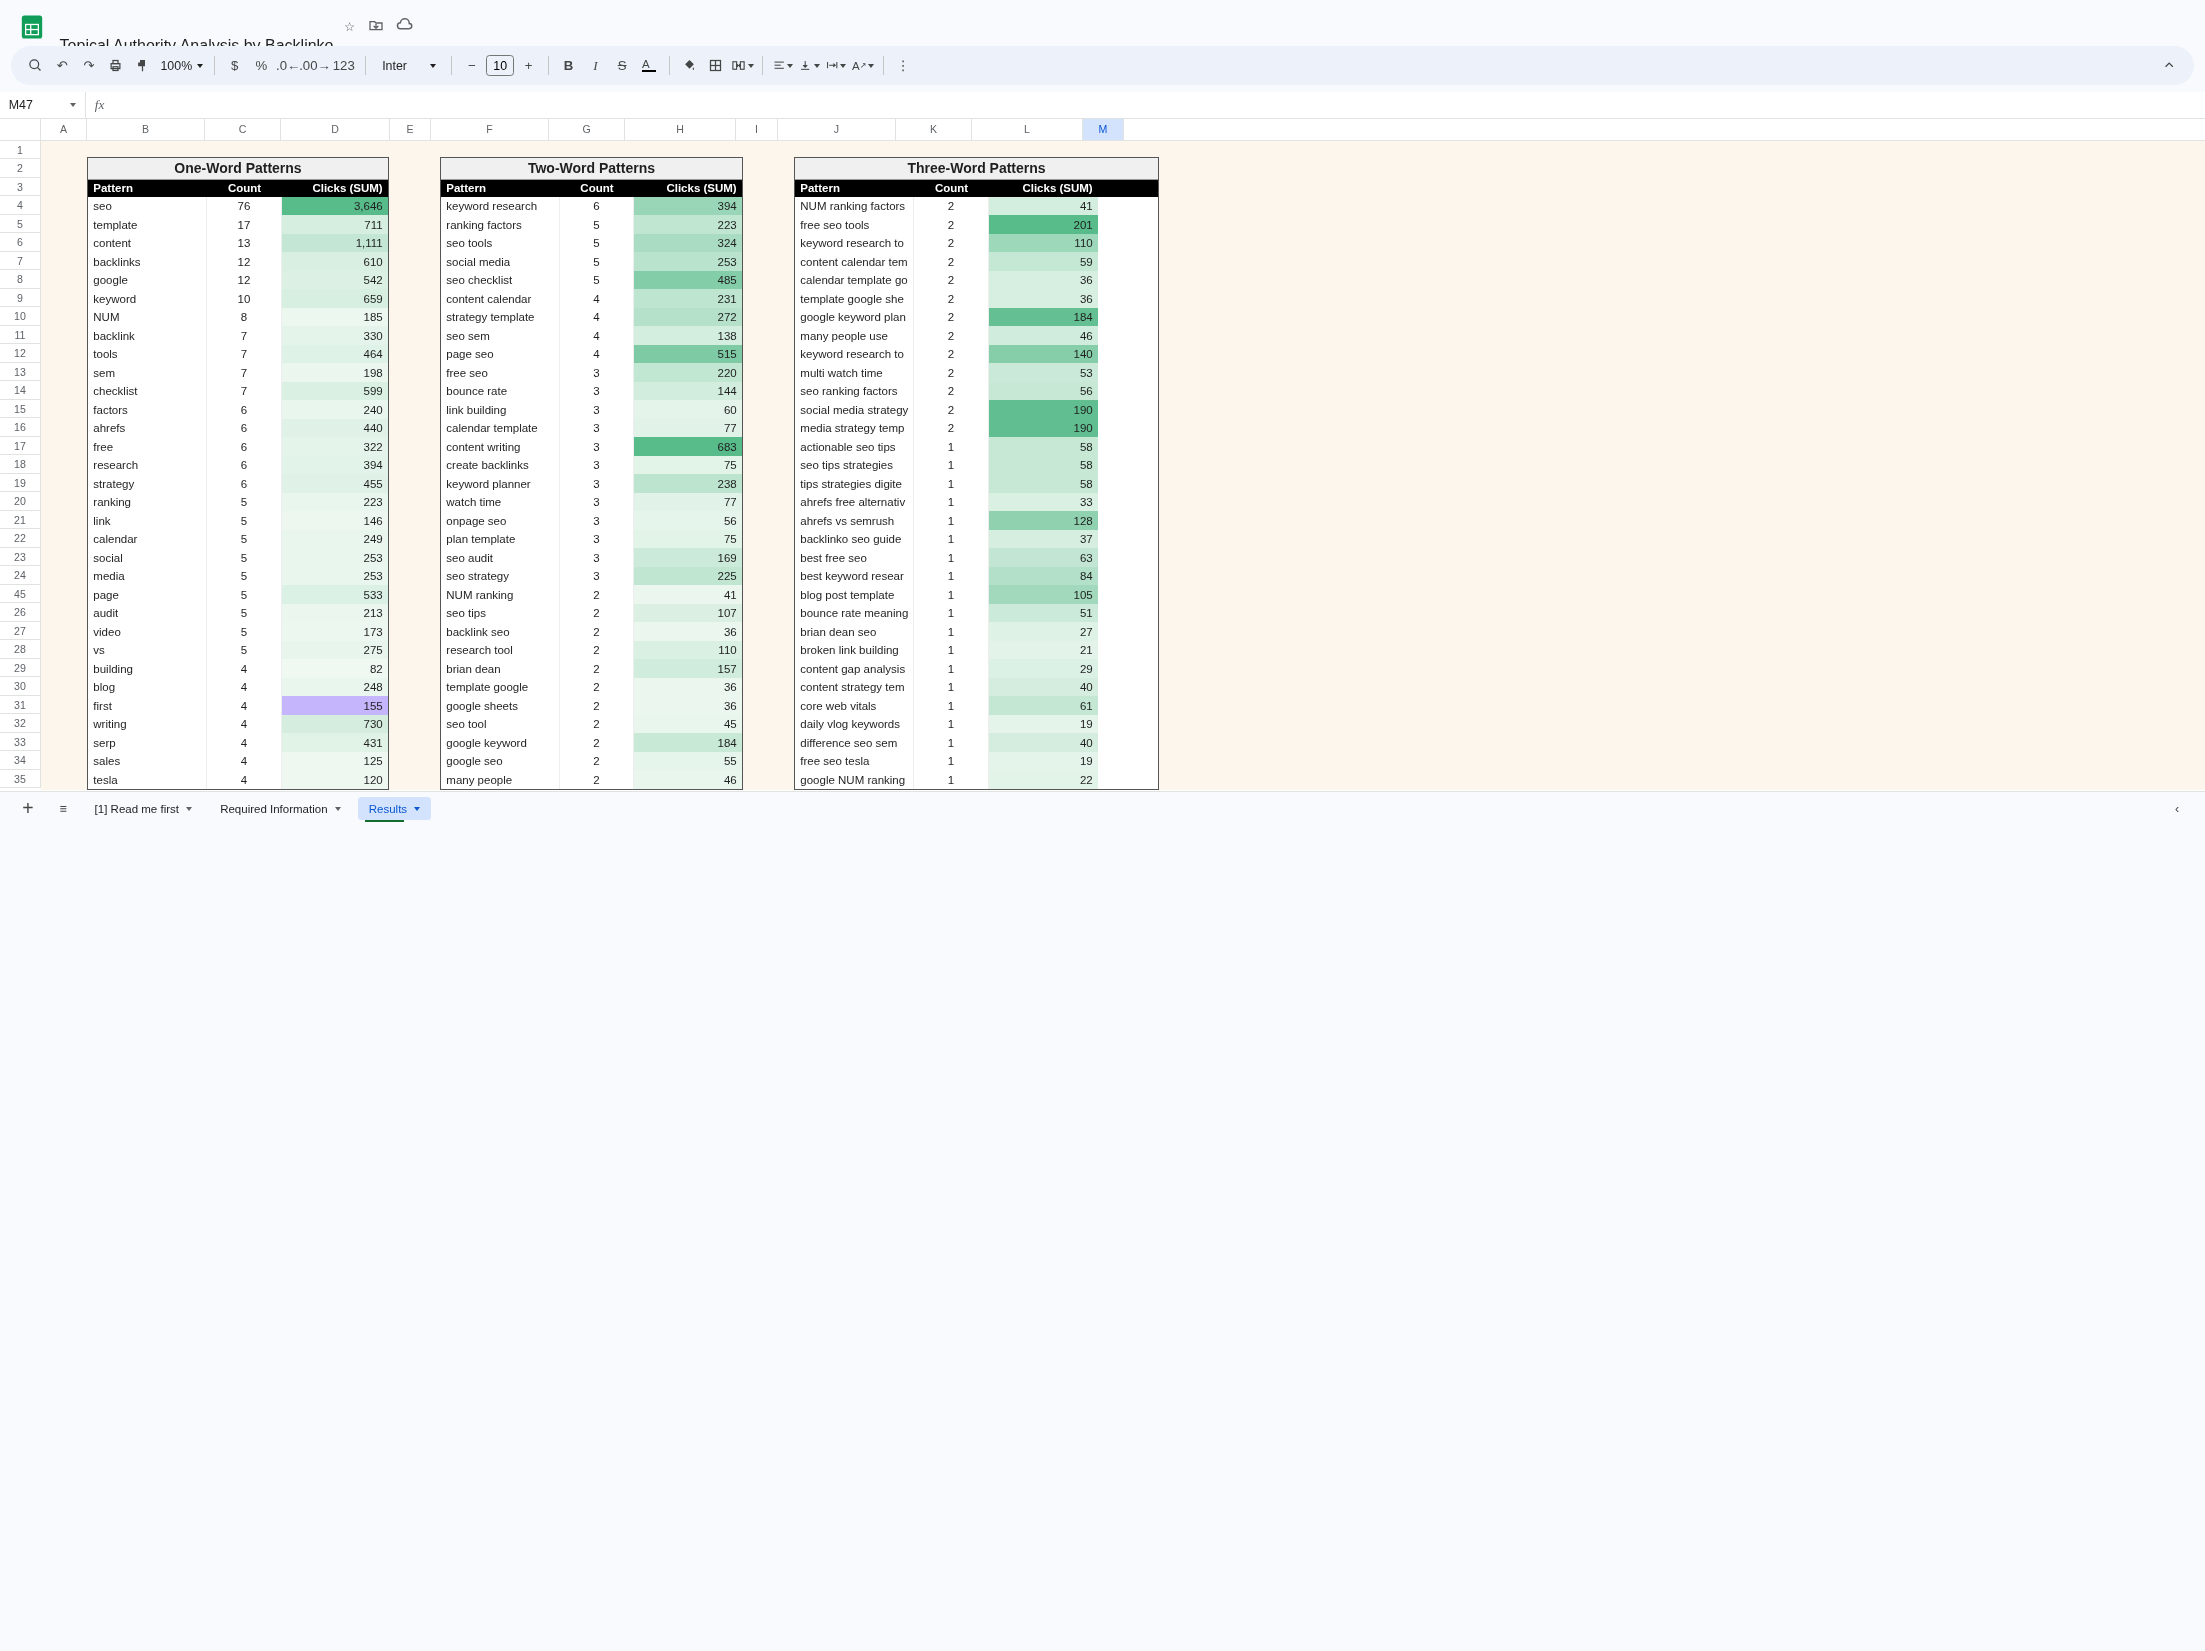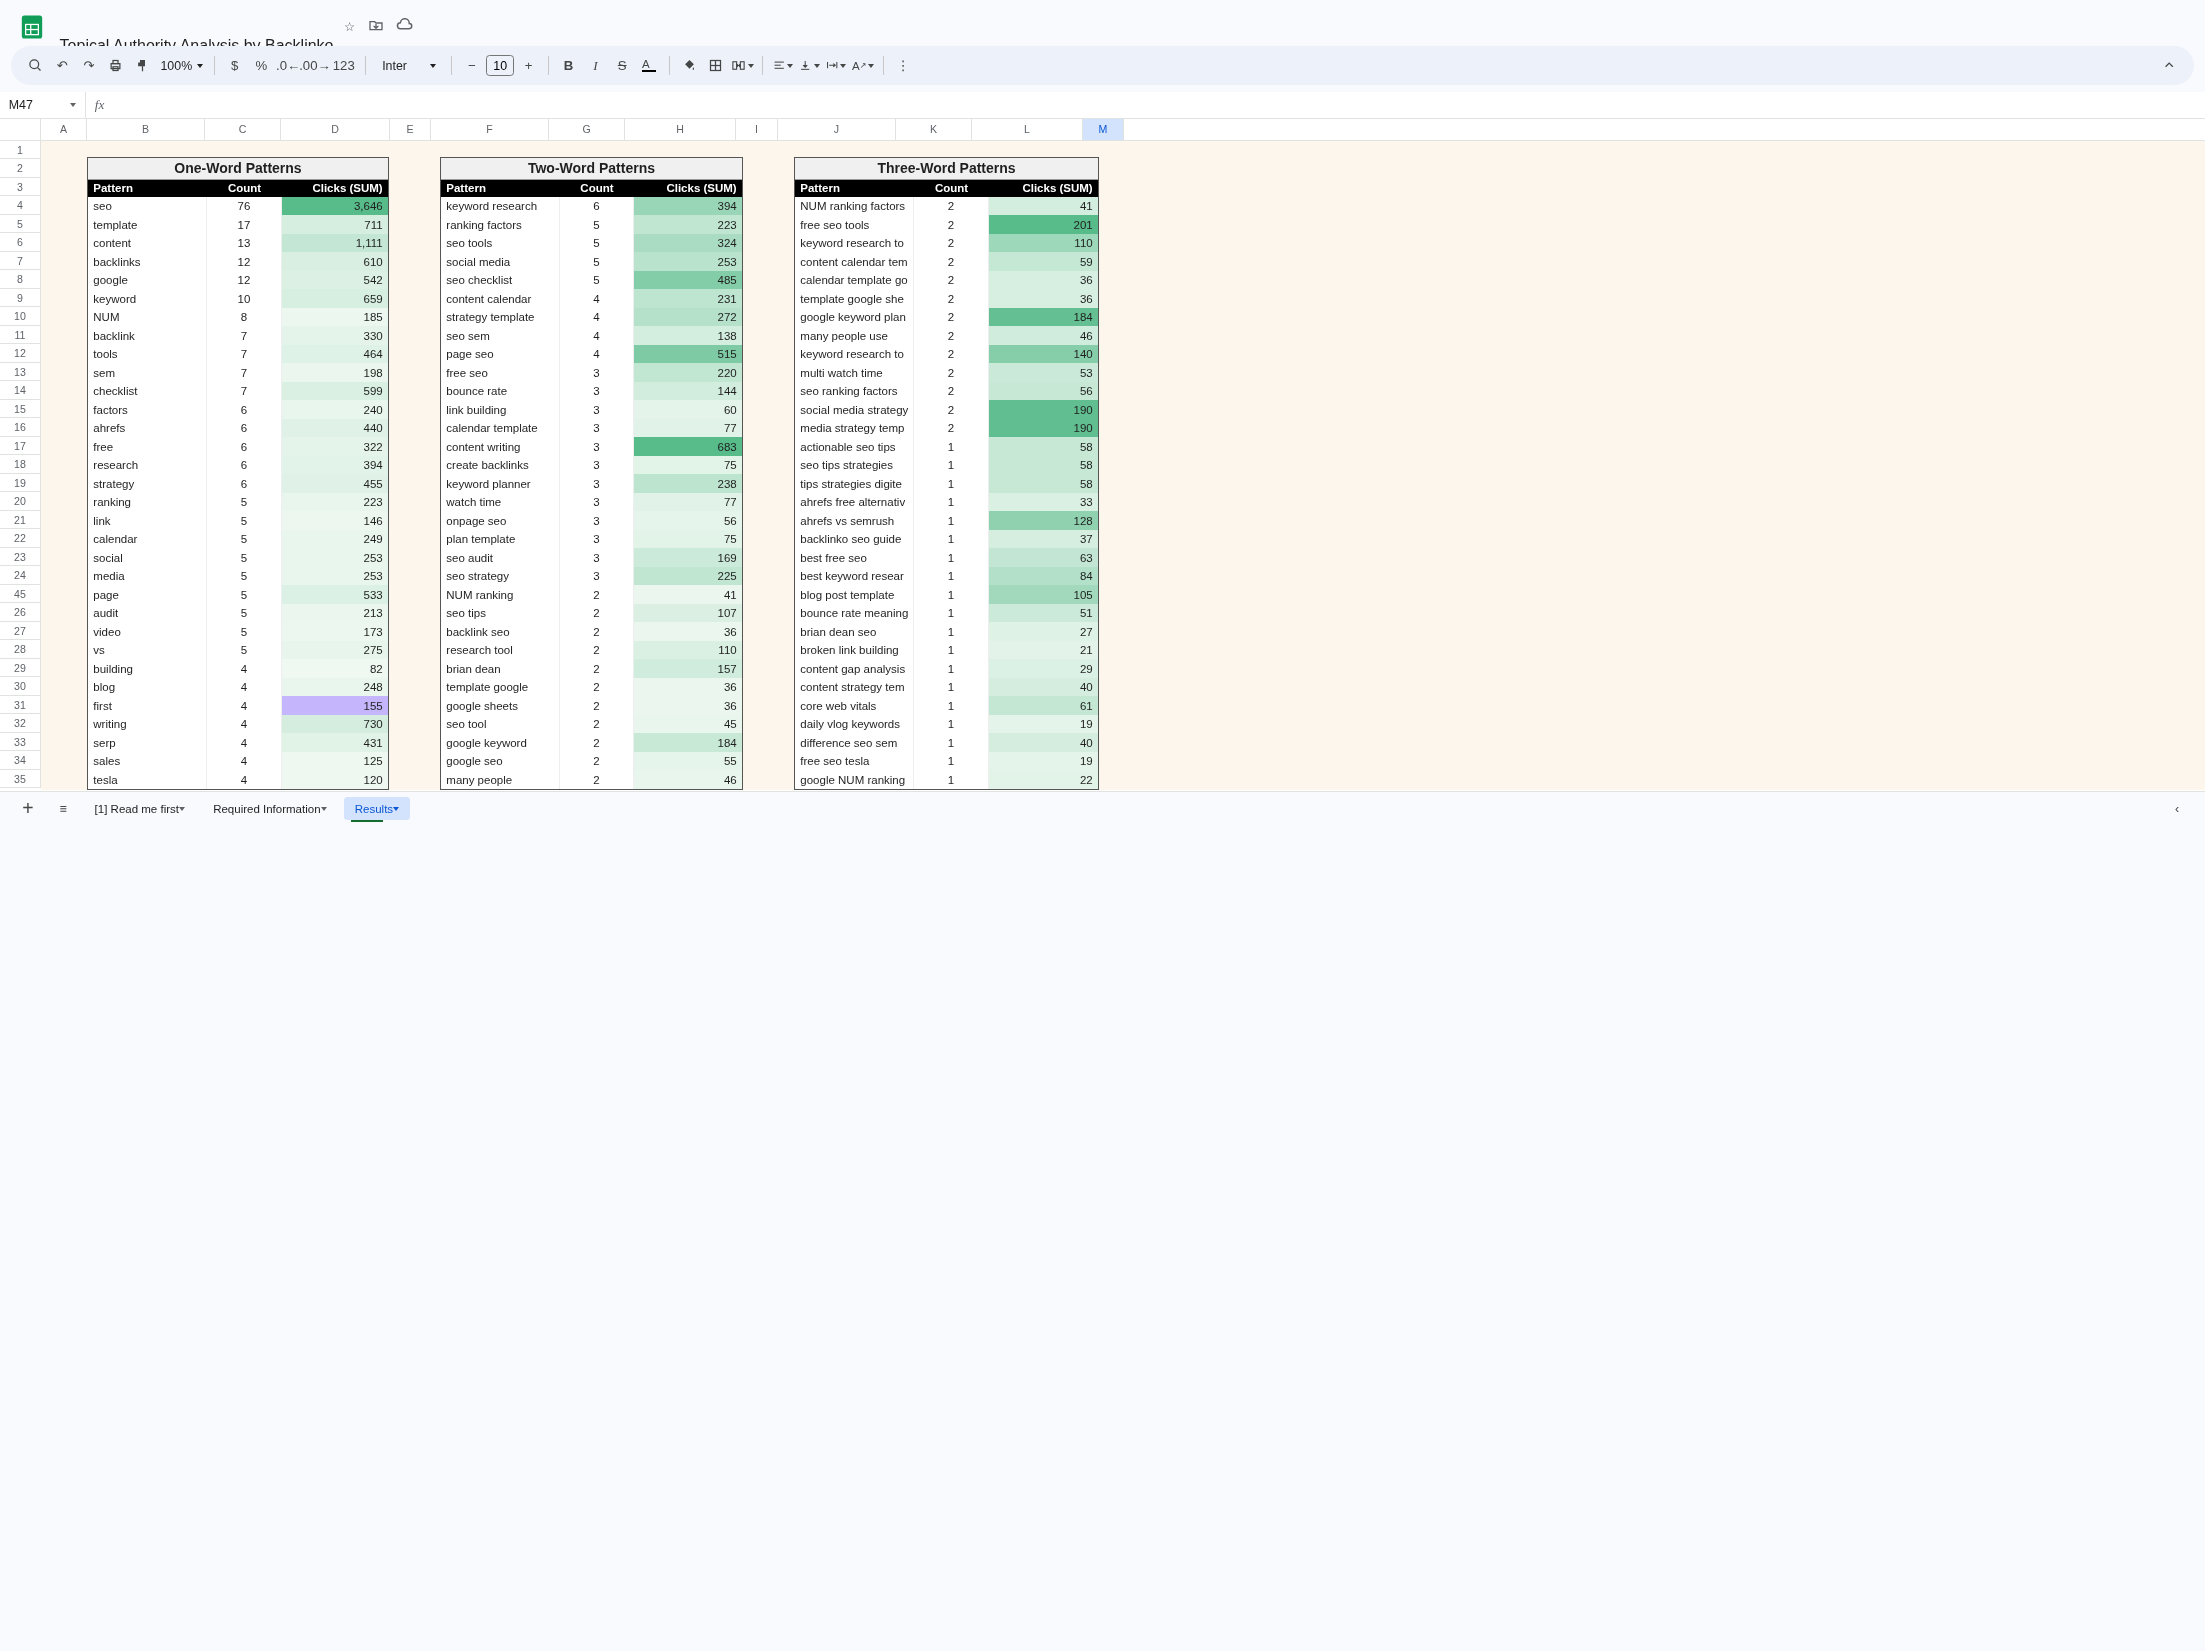--- a/index.html
+++ b/index.html
@@ -40,39 +40,39 @@
 .row-headers { width: 41px; flex-shrink: 0; }
 .row-header { height: 18.5px; text-align: center; font-size: 10.6px; color: #5f6368; border-bottom: 0.9px solid #e1e3e1; border-right: 0.9px solid #e1e3e1; line-height: 18.5px; }
 .sheet-area { position: relative; flex: 1; }
 .sheet-content { position: absolute; top: 0; left: 0; right: 0; background: #fdf6ed; min-height: 648px; }
 
 
 .patterns-row { display: flex; gap: 51px; padding: 16px 46px 0 46px; }
 .pattern-table { border: 1.3px solid #555; background: #fff; }
 .pattern-table.t1 { width: 302px; }
 .pattern-table.t2 { width: 303px; }
-.pattern-table.t3 { width: 305px; }
+.pattern-table.t3 { width: 365px; }
 .pt-title { text-align: center; font-weight: 700; font-size: 14px; padding: 2.6px 0; background: #f0f0f0; border-bottom: 0.9px solid #999; }
 .pt-header { display: flex; background: #000; color: #fff; font-weight: 700; font-size: 11.5px; }
 .pt-header > div { padding: 2.6px 5.3px; }
 .pt-body { }
 .pt-row { display: flex; font-size: 11.5px; height: 18.5px; align-items: stretch; }
 .pt-row > div { padding: 0.9px 5.3px; overflow: hidden; white-space: nowrap; display: flex; align-items: center; }
 .col-pattern { text-align: left; border-right: 0.9px solid #eee; }
 .col-count { text-align: center; justify-content: center; border-right: 0.9px solid #eee; }
 .col-clicks { text-align: right; justify-content: flex-end; font-variant-numeric: tabular-nums; }
 .t1 .col-pattern { width: 119px; } .t1 .col-count { width: 75px; } .t1 .col-clicks { width: 106px; }
 .t2 .col-pattern { width: 119px; } .t2 .col-count { width: 75px; } .t2 .col-clicks { width: 108px; }
 .t3 .col-pattern { width: 119px; } .t3 .col-count { width: 75px; } .t3 .col-clicks { width: 109px; }
 .pt-header .col-pattern, .pt-header .col-count { border-right: none; }
 
 
 .sheet-tabs { height: 35px; background: #f8fafd; border-top: 0.9px solid #e1e3e1; display: flex; align-items: center; padding: 0 14px; gap: 7px; }
 .sheet-tab-btn { width: 28px; height: 28px; display: flex; align-items: center; justify-content: center; color: #444746; cursor: pointer; border-radius: 3.5px; }
-.sheet-tab { padding: 5.3px 10.6px; font-size: 11.5px; color: #1f1f1f; display: flex; align-items: center; cursor: pointer; border-radius: 3.5px; }
+.sheet-tab { padding: 5.3px 10.6px; font-size: 11.5px; color: #1f1f1f; display: flex; align-items: center; gap: 7px; cursor: pointer; border-radius: 3.5px; }
 .sheet-tab.active { background: #d3e3fd; color: #0b57d0; font-weight: 500; position: relative; }
 .sheet-tab.active::after { content: ""; position: absolute; left: 7px; right: 26.5px; bottom: -2.6px; height: 2.6px; background: #146c2e; }
 .tab-caret { font-size: 8.8px; color: #5f6368; }
 .sheet-tab.active .tab-caret { color: #0b57d0; }
 .sheet-tabs-right { margin-left: auto; }
 
 .caret-down { display: inline-block; width: 0; height: 0; border-left: 3.5px solid transparent; border-right: 3.5px solid transparent; border-top: 4.4px solid currentColor; }
 </style>
 </head>
 <body>

